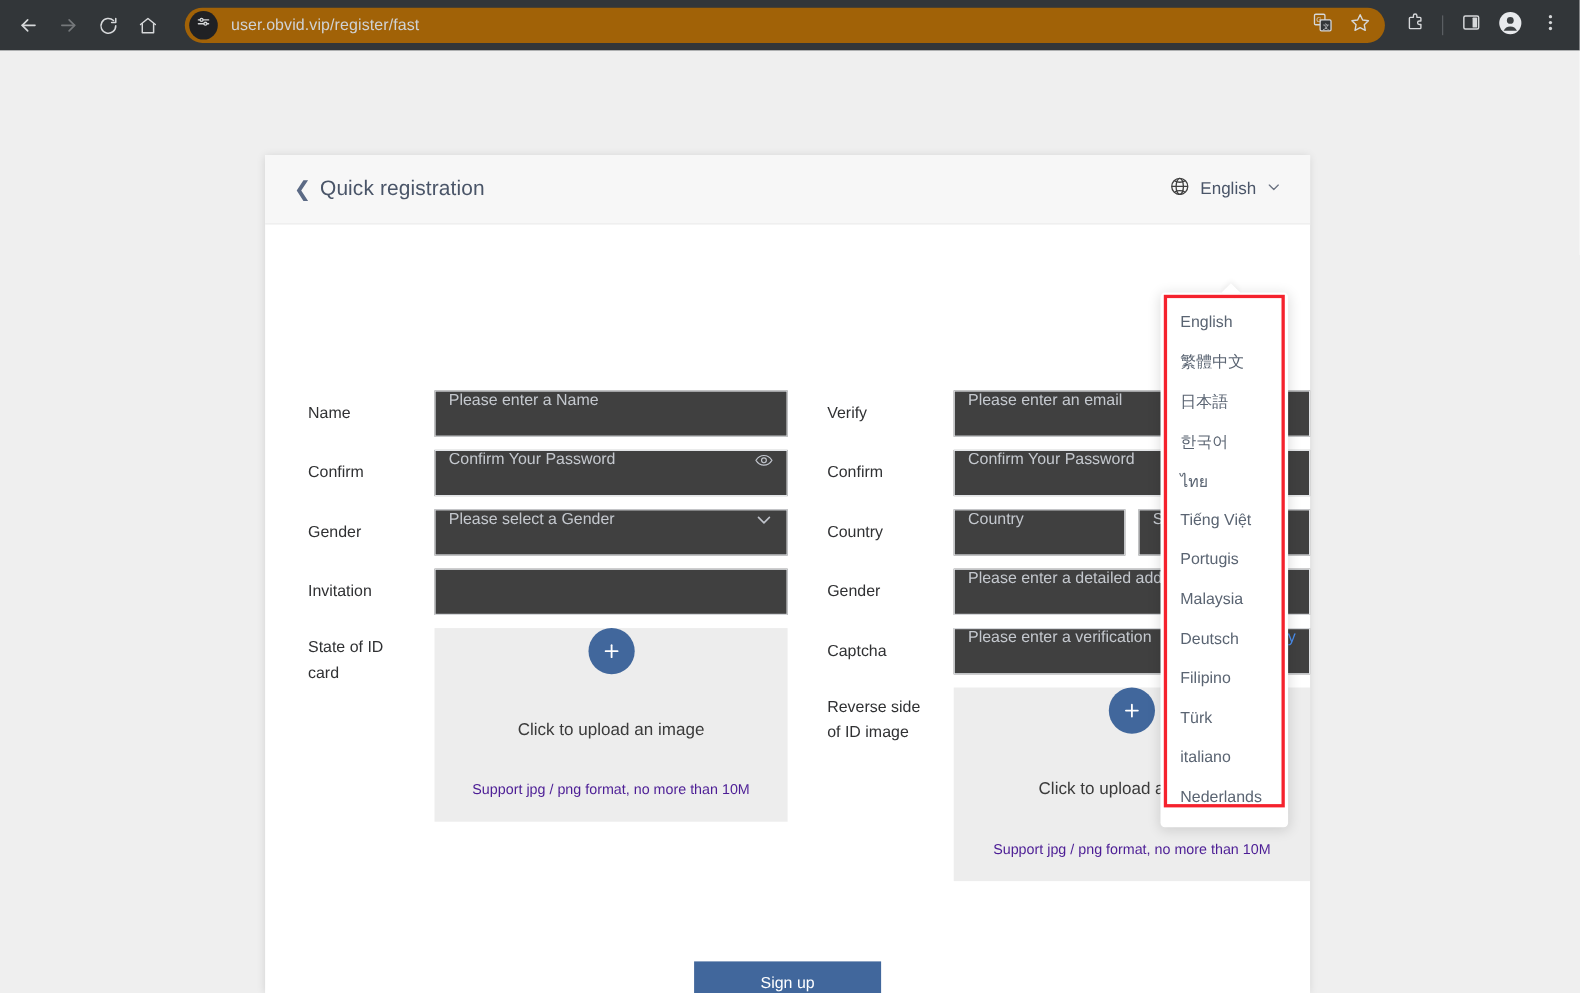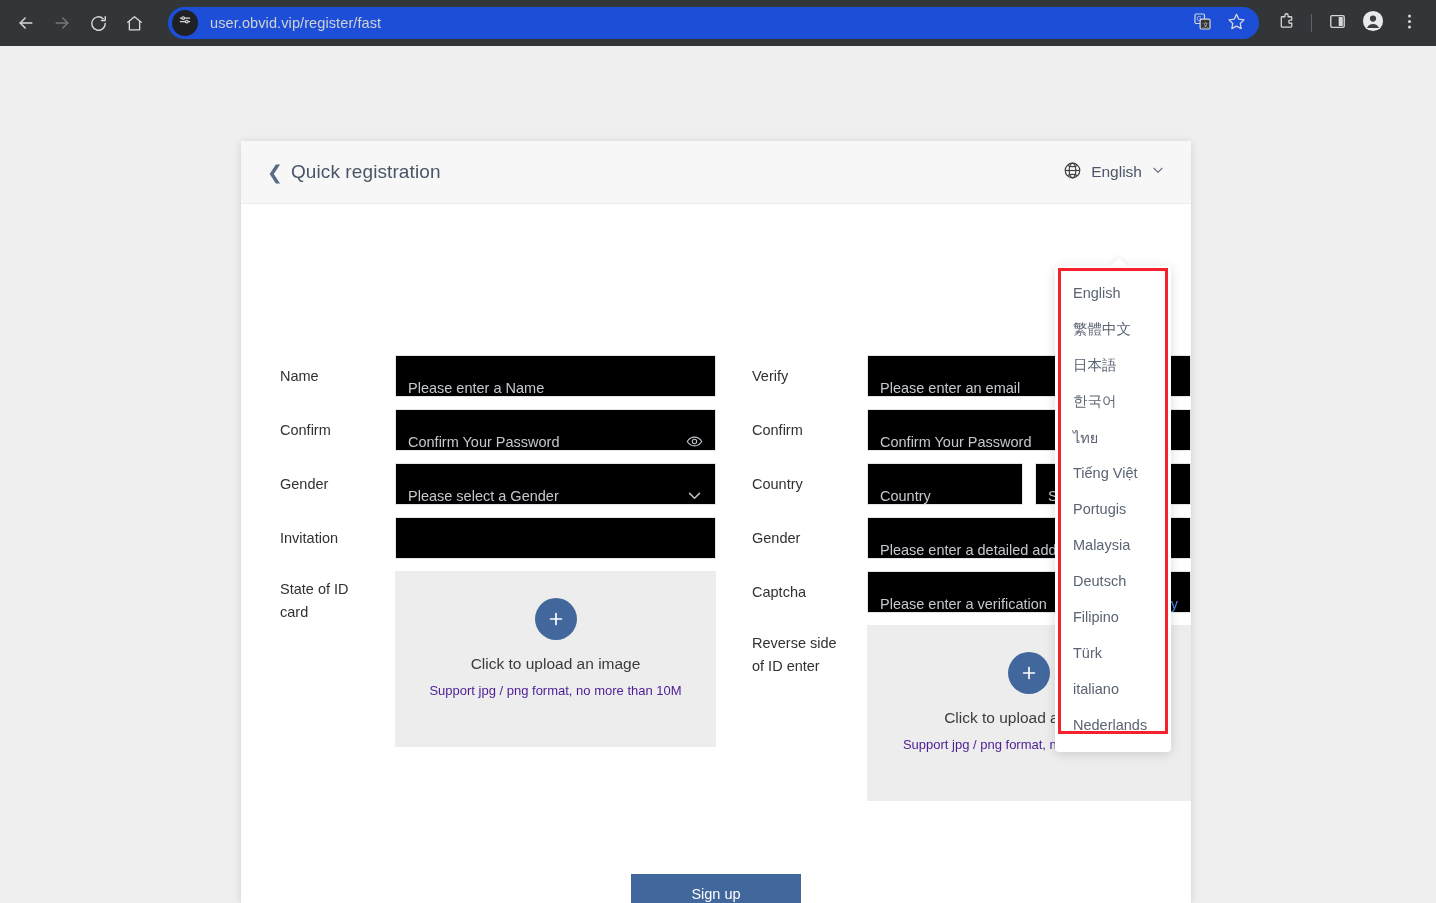--- a/index.html
+++ b/index.html
@@ -22,21 +22,21 @@
   .nav-btn {
     width: 32px; height: 32px;
     display: flex; align-items: center; justify-content: center;
     border-radius: 50%;
     margin-right: 4px;
   }
   .nav-btn svg { display: block; }
   .omnibox {
     flex: 1;
     height: 32px;
-    background: #1d4ed8;
+    background: #a16207;
     border-radius: 16px;
     display: flex; align-items: center;
     margin-left: 14px; margin-right: 10px;
     padding-left: 4px;
   }
   .site-chip {
     width: 26px; height: 26px;
     border-radius: 50%;
     background: #202124;
     display: flex; align-items: center; justify-content: center;
@@ -148,22 +148,22 @@
     padding-top: 0;
   }
   .field-label.tall {
     line-height: 1.62;
     padding-top: 7px;
   }
   .inp {
     flex: 1;
     height: 42px;
     border: 1px solid #e3e5e8;
-    background: #000000;
-    display: flex; align-items: flex-end;
+    background: #404040;
+    display: flex; align-items: flex-start;
     padding: 0 12px;
     position: relative;
   }
   .inp .ph {
     color: #c4c8ce;
     font-size: 14.5px;
     white-space: nowrap;
   }
   .inp .trail {
     margin-left: auto;
@@ -183,21 +183,21 @@
     align-items: flex-start;
     margin-top: 12px;
   }
   .upload-box {
     flex: 1;
     height: 176px;
     background: #ededed;
     display: flex;
     flex-direction: column;
     align-items: center;
-    justify-content: center;
+    justify-content: space-between;
     padding-bottom: 22px;
   }
   .plus-circle {
     width: 42px; height: 42px;
     border-radius: 50%;
     background: #41679c;
     display: flex; align-items: center; justify-content: center;
     margin-bottom: 15px;
   }
   .upload-main {
@@ -508,21 +508,21 @@
             <div class="field-label">Captcha</div>
             <div class="inp">
               <span class="ph">Please enter a verification</span>
               <span class="verify-link">Verify</span>
             </div>
           </div>
 
           <div class="upload-row">
             <div class="field-label tall">
               <span>Reverse side</span><br>
-              <span>of ID enter</span>
+              <span>of ID image</span>
             </div>
             <div class="upload-box">
               <div class="plus-circle">
                 <svg width="20" height="20" viewBox="0 0 24 24" fill="none" stroke="#ffffff" stroke-width="2" stroke-linecap="round">
                   <line x1="12" y1="5.5" x2="12" y2="18.5"></line>
                     <line x1="5.5" y1="12" x2="18.5" y2="12"></line>
                 </svg>
               </div>
               <div class="upload-main">Click to upload an image</div>
               <div class="upload-sub">Support jpg / png format, no more than 10M</div>

